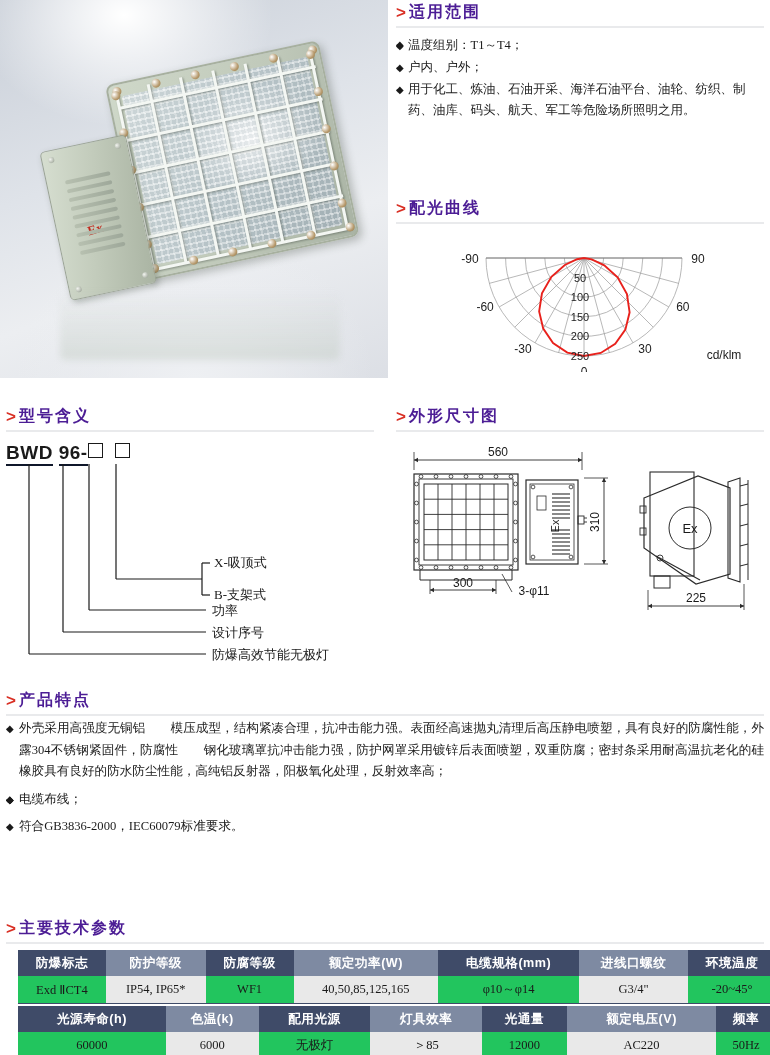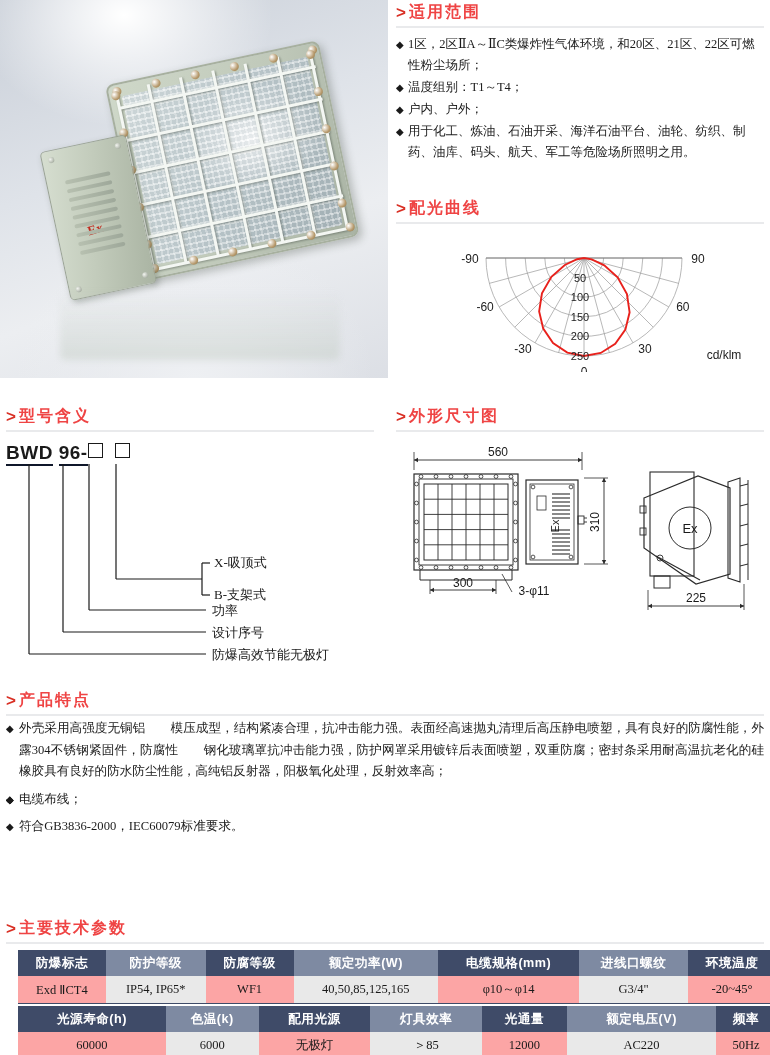--- a/index.html
+++ b/index.html
@@ -16,21 +16,21 @@
 
   
   .sec-head { position: absolute; }
   .sec-head .chev {
     color: #d93025; font-size: 17px; font-weight: bold;
     font-family: "Liberation Sans", sans-serif;
     line-height: 1; margin-right: 3px; vertical-align: -1px;
   }
   .sec-head .txt {
     font-family: "Liberation Sans", sans-serif;
-    font-size: 16px; font-weight: bold; color: #ef4444;
+    font-size: 16px; font-weight: bold; color: #4c1d95;
     letter-spacing: 2px;
   }
   .sec-rule {
     position: absolute; height: 2px;
     background: #e9eaec;
   }
 
   
   #photo {
     position: absolute; left: 0; top: 0; width: 388px; height: 378px;
@@ -157,21 +157,21 @@
     height: 24px; text-align: center;
     border: none;
   }
   .spec-table th.d { background: #3f4b68; }
   .spec-table th.l { background: #7e8aa2; margin-top: 44px; }
   .spec-table td {
     height: 25px; text-align: center;
     border: none; font-size: 12.5px;
     font-family: "Liberation Serif", serif;
   }
-  .spec-table td.w { background: #fca5a5; }
+  .spec-table td.w { background: #22c55e; }
   .spec-table td.g { background: #e9e9e9; text-align: center; }
   .spec-table tbody tr { border-bottom: 1.5px solid #3f4b68; }
   #tbl1 { top: 950px; }
   #tbl2 { top: 1006px; }
 </style>
 </head>
 <body>
 
 <div id="photo">
   <div class="lamp">
@@ -222,21 +222,21 @@
   </div>
   <div class="refl"></div>
 </div>
 
 <div class="sec-head" style="left:396px; top:2px;">
   <span class="chev">&gt;</span><span class="txt">适用范围</span>
 </div>
 <div class="sec-rule" style="left:396px; top:26px; width:368px;"></div>
 
 <ul id="scope-list">
-    <li><span class="dia">◆</span><span>1区，2区ⅡA～ⅡC类爆炸性气体环境，和20区、21区、22区可燃性粉尘场所；</span></li>
+    <li><span class="dia">◆</span></li>
     <li><span class="dia">◆</span><span>温度组别：T1～T4；</span></li>
     <li><span class="dia">◆</span><span>户内、户外；</span></li>
     <li><span class="dia">◆</span><span>用于化工、炼油、石油开采、海洋石油平台、油轮、纺织、制药、油库、码头、航天、军工等危险场所照明之用。</span></li>
   </ul>
 
 <div class="sec-head" style="left:396px; top:198px;">
   <span class="chev">&gt;</span><span class="txt">配光曲线</span>
 </div>
 <div class="sec-rule" style="left:396px; top:222px; width:368px;"></div>
 

